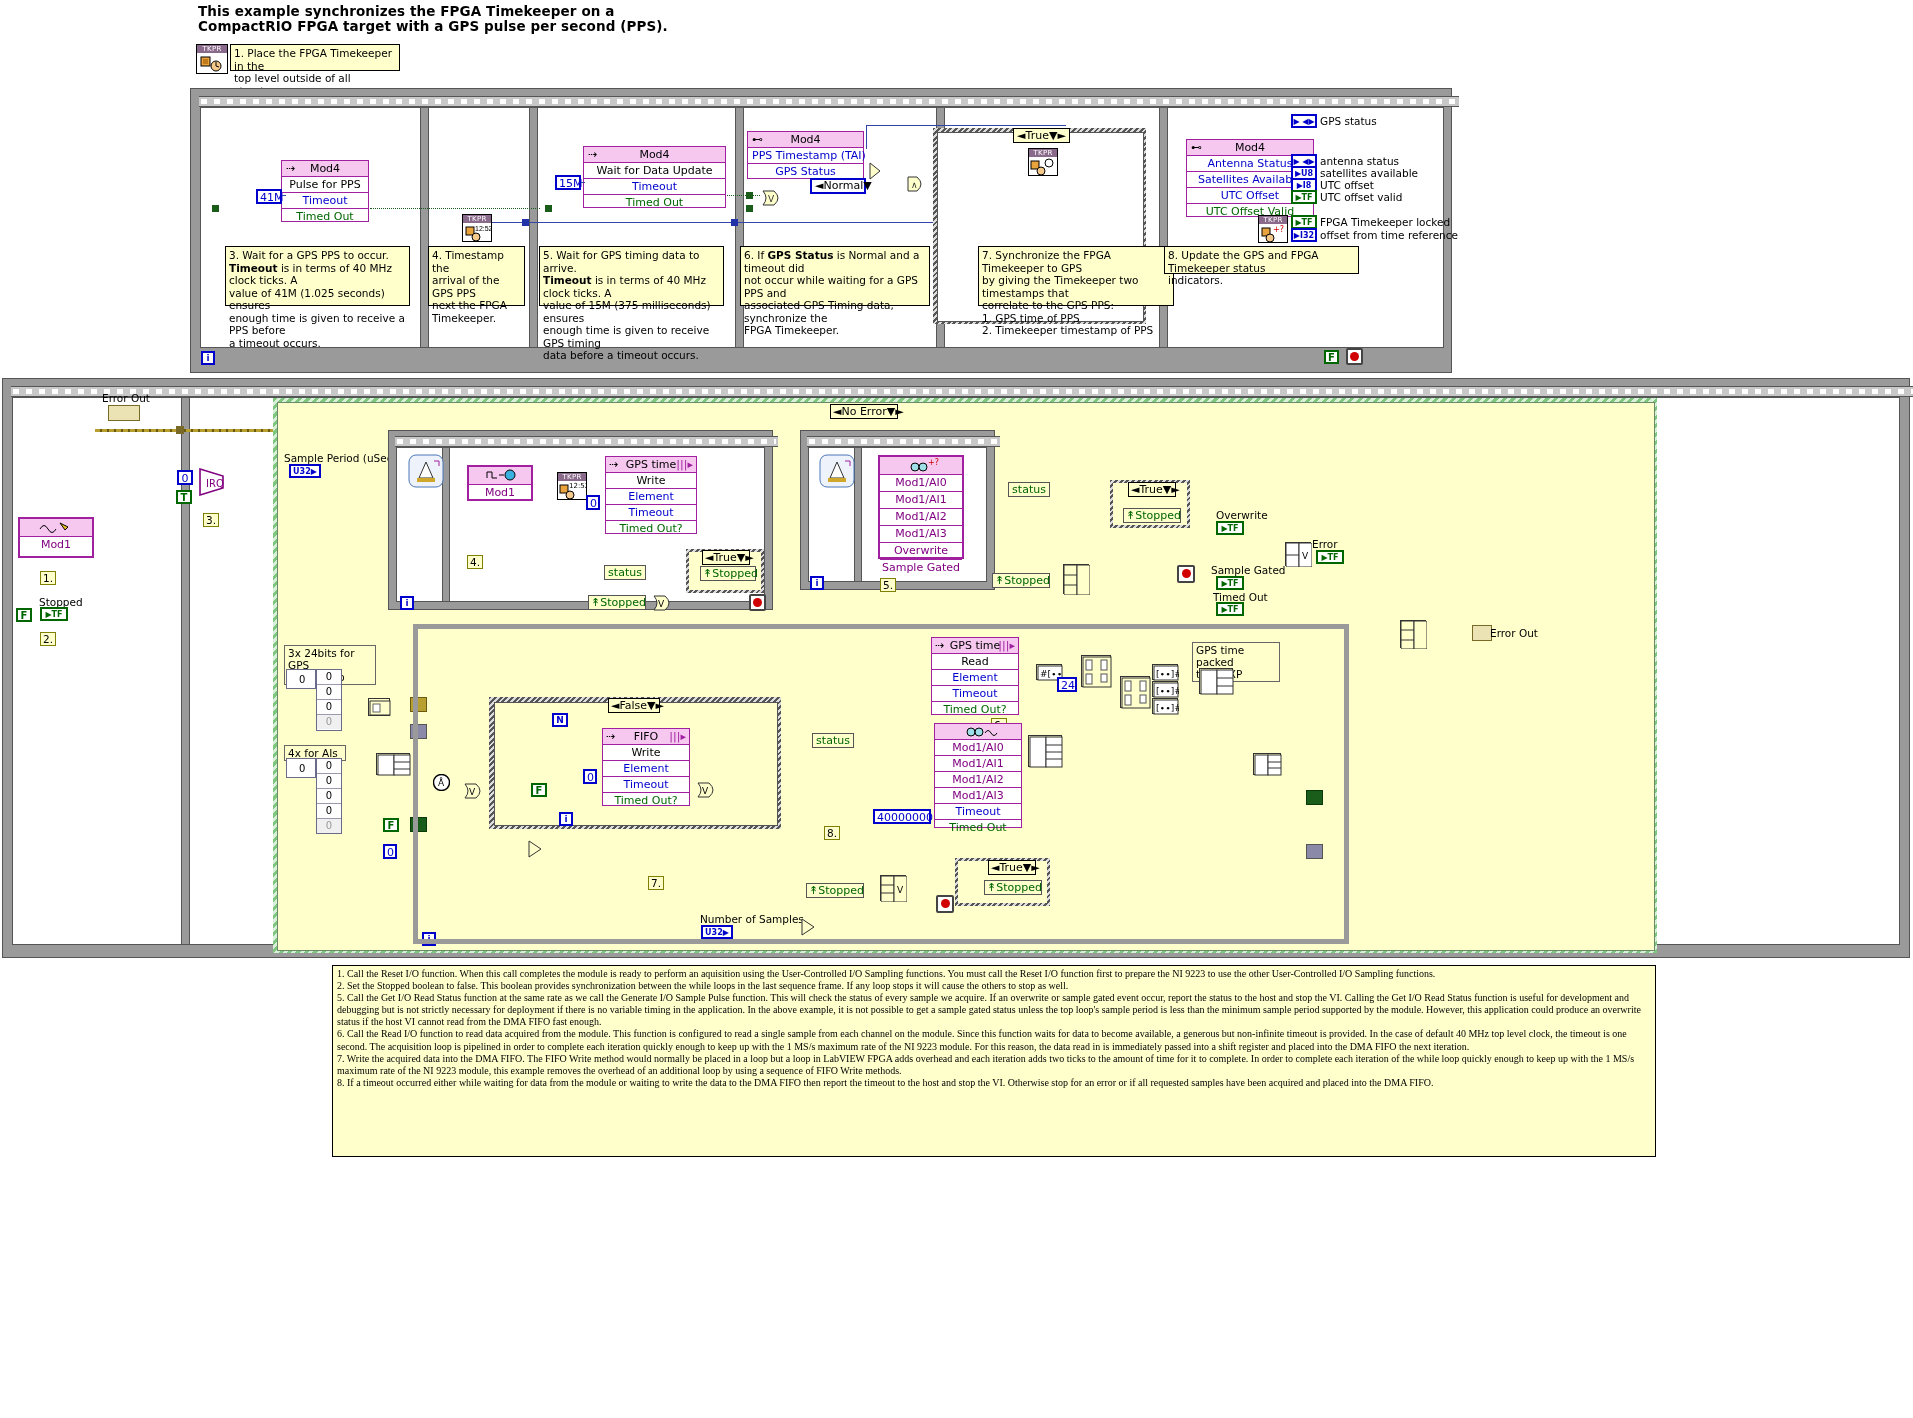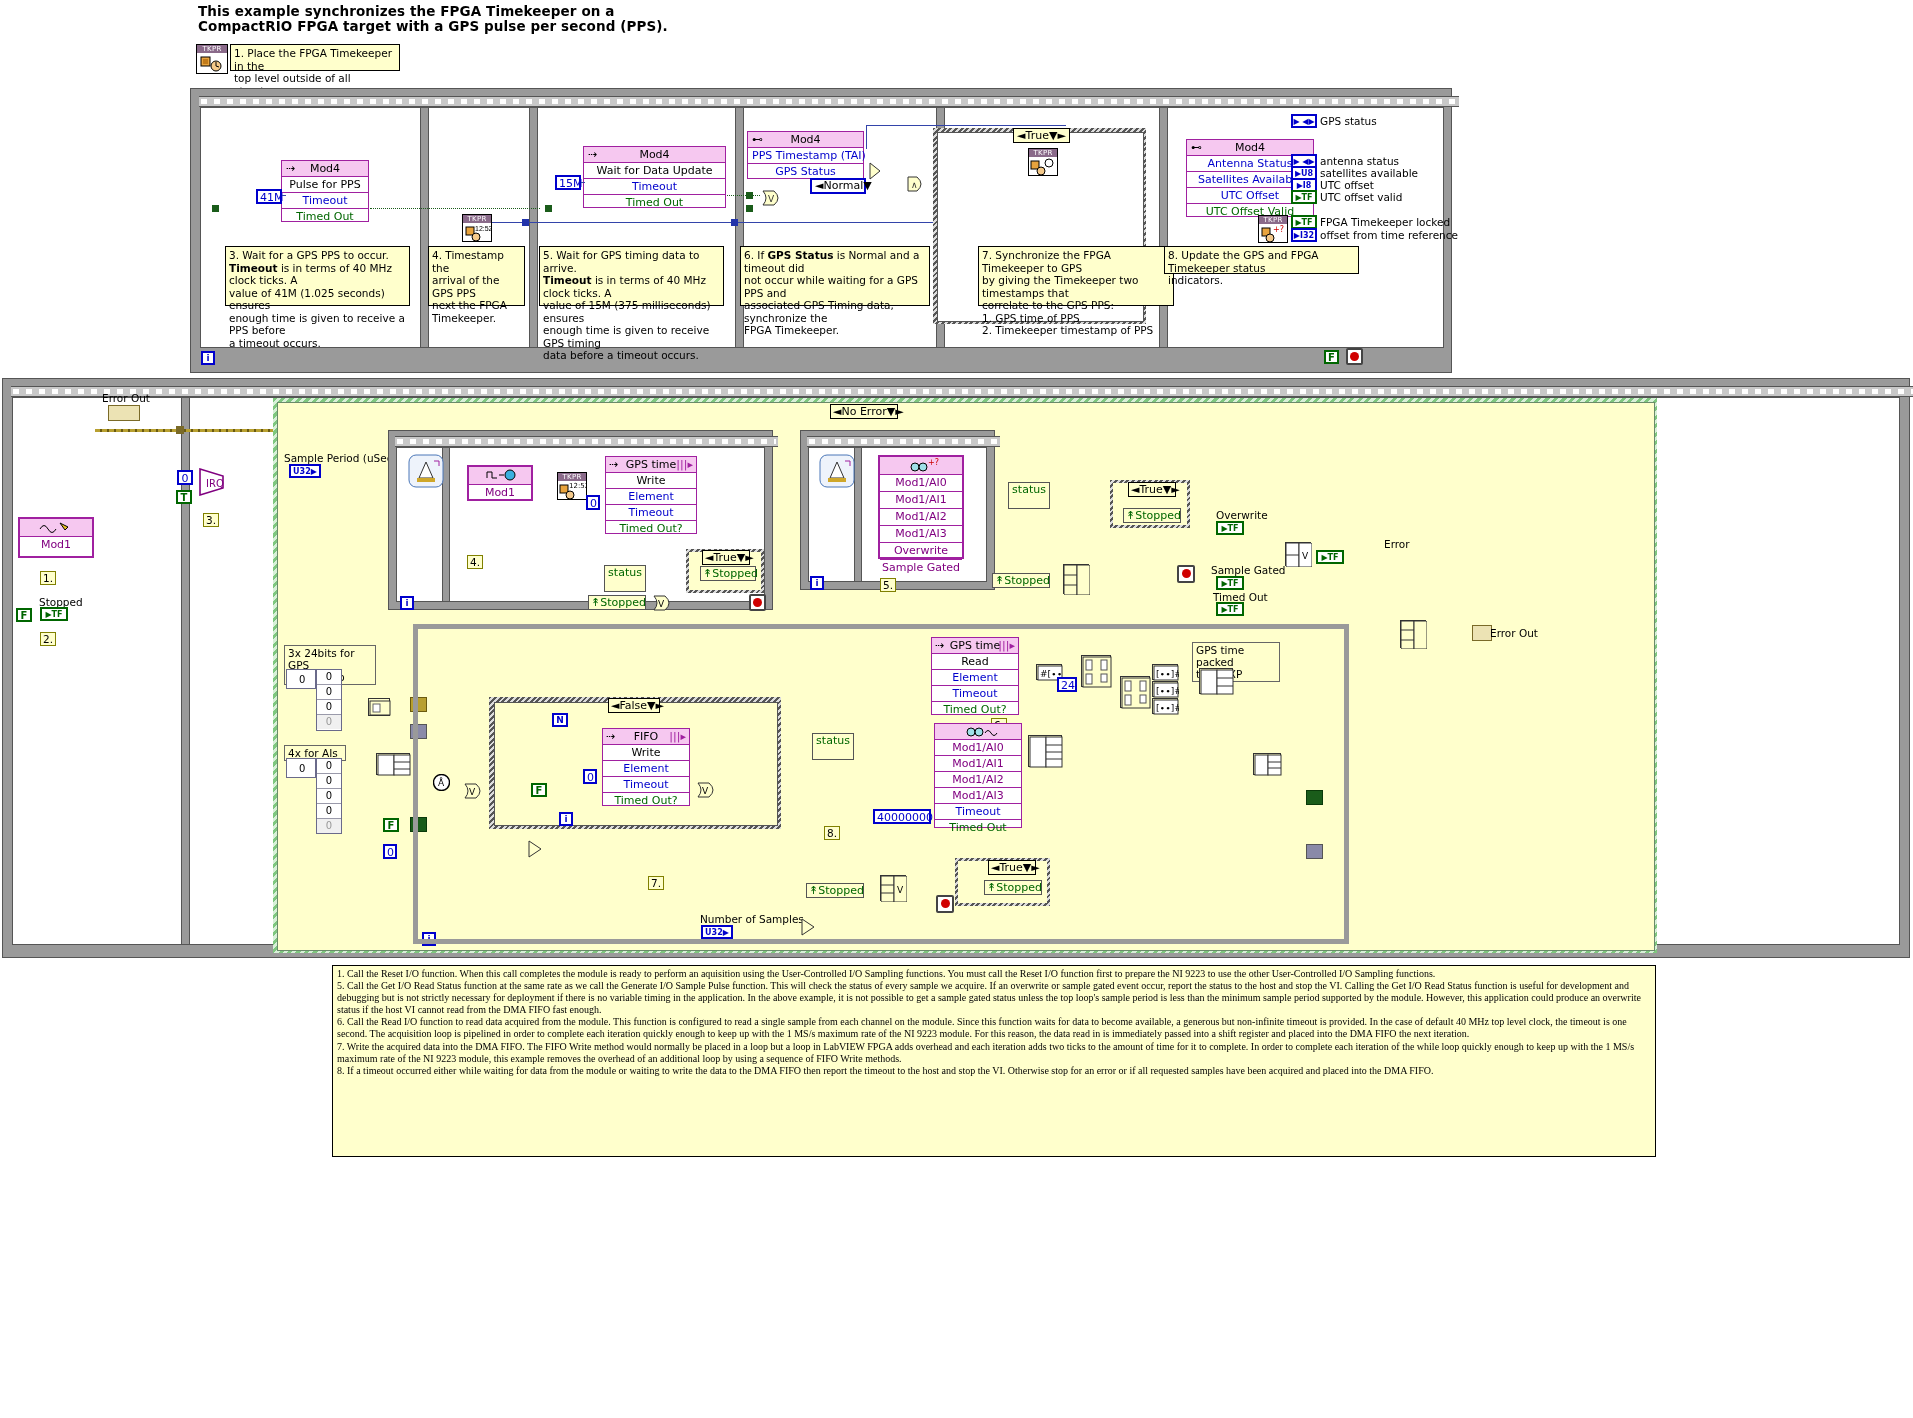--- a/index.html
+++ b/index.html
@@ -68,21 +68,21 @@
   .icon-tkpr{border:1px solid #000;background:#fff;}
   .icon-tkpr .cap{background:#8a6a8a;color:#fff;font-size:7px;text-align:center;height:8px;line-height:8px;letter-spacing:.3px;}
   .icon-tkpr .bdy{height:100%;position:relative;}
 
   .wire-b{background:#3344aa;position:absolute;}
   .jnode{position:absolute;background:#1a5c1a;}
   .jnodeb{position:absolute;background:#2233aa;}
   .jnodey{position:absolute;background:#7a6a28;}
 
   .statusbox{background:#ffffcc;border:1px solid #555;color:#006600;font-size:11px;
-             height:27px;line-height:13px;padding:0 3px;text-align:center;}
+             height:15px;line-height:13px;padding:0 3px;text-align:center;}
   .stopbox{background:#ffffcc;border:1px solid #555;color:#006600;font-size:11px;
            height:15px;line-height:13px;padding:0 2px;white-space:nowrap;}
   .arr-node{background:#ffffcc;border:1px solid #333;}
   .stopsign{border:2px solid #444;background:#fff;border-radius:2px;}
   .stopsign i{display:block;width:9px;height:9px;border-radius:50%;background:#d00000;margin:2px auto;}
 
   .arrbox{border:1px solid #6a6a8a;background:#fff;}
   .arrbox div{border-bottom:1px solid #9a9aaa;height:14px;line-height:14px;text-align:center;font-size:10px;}
   .arrbox div:last-child{border-bottom:none;color:#999;background:#f0f0f0;}
   .arridx{border:1px solid #6a6a8a;background:#fff;font-size:10px;height:20px;line-height:20px;padding-left:12px;}
@@ -477,21 +477,21 @@
 <div class="abs note-lbl" style="left:1211px;top:564px;">Sample Gated</div>
 <div class="abs term-green" style="left:1216px;top:576px;width:28px;"><span style="font-size:8px;">▶TF</span></div>
 <div class="abs note-lbl" style="left:1213px;top:591px;">Timed Out</div>
 <div class="abs term-green" style="left:1216px;top:602px;width:28px;"><span style="font-size:8px;">▶TF</span></div>
 <div class="abs arr-node" style="left:1285px;top:542px;width:26px;height:24px;"><svg width="26" height="24" viewBox="0 0 26 24">
       <rect x="0" y="0" width="13" height="24" fill="#fff" stroke="#333"></rect>
       <rect x="13" y="0" width="13" height="24" fill="#fff" stroke="#333"></rect>
       <line x1="0" y1="12" x2="13" y2="12" stroke="#333"></line>
       <text x="16" y="16" font-size="9">V</text>
     </svg></div>
-<div class="abs note-lbl" style="left:1384px;top:538px;">Error</div>
+<div class="abs note-lbl" style="left:1312px;top:538px;">Error</div>
 <div class="abs term-green" style="left:1316px;top:550px;width:28px;"><span style="font-size:8px;">▶TF</span></div>
 
 <div class="abs cmt-nb" style="left:284px;top:645px;width:92px;">
   <div>3x 24bits for GPS</div>
   <div>timestamp</div>
 </div>
 <div class="abs arridx" style="left:286px;top:669px;width:30px;height:20px;">0</div>
 <div class="abs arrbox" style="left:316px;top:669px;width:26px;height:62px;">
   <div>0</div>
   <div>0</div>
@@ -678,17 +678,18 @@
       <rect x="0" y="0" width="13" height="28" fill="#ffffcc" stroke="#333"></rect>
       <rect x="13" y="0" width="13" height="28" fill="#ffffcc" stroke="#333"></rect>
       <line x1="0" y1="9" x2="13" y2="9" stroke="#333"></line>
       <line x1="0" y1="19" x2="13" y2="19" stroke="#333"></line>
     </svg></div>
 <div class="abs term-err" style="left:1472px;top:625px;width:20px;"></div>
 <div class="abs note-lbl" style="left:1490px;top:627px;">Error Out</div>
 
 <div class="abs footer" style="left:332px;top:965px;width:1324px;height:192px;">
   <div>1. Call the Reset I/O function.  When this call completes the module is ready to perform an aquisition using the User-Controlled I/O Sampling functions.  You must call the Reset I/O function first to prepare the NI 9223 to use the other User-Controlled I/O Sampling functions.</div>
+  <div>2. Set the Stopped boolean to false.  This boolean provides synchronization between the while loops in the last sequence frame.  If any loop stops it will cause the others to stop as well.</div>
   <div>5. Call the Get I/O Read Status function at the same rate as we call the Generate I/O Sample Pulse function.  This will check the status of every sample we acquire.  If an overwrite or sample gated event occur, report the status to the host and stop the VI.  Calling the Get I/O Read Status function is useful for development and debugging but is not strictly necessary for deployment if there is no variable timing in the application.  In the above example, it is not possible to get a sample gated status unless the top loop's sample period is less than the minimum sample period supported by the module.  However, this application could produce an overwrite status if the host VI cannot read from the DMA FIFO fast enough.</div>
   <div>6. Call the Read I/O function to read data acquired from the module.  This function is configured to read a single sample from each channel on the module.  Since this function waits for data to become available, a generous but non-infinite timeout is provided.  In the case of default 40 MHz top level clock, the timeout is one second.  The acquisition loop is pipelined in order to complete each iteration quickly enough to keep up with the 1 MS/s maximum rate of the NI 9223 module.  For this reason, the data read in is immediately passed into a shift register and placed into the DMA FIFO the next iteration.</div>
   <div>7. Write the acquired data into the DMA FIFO.  The FIFO Write method would normally be placed in a loop but a loop in LabVIEW FPGA adds overhead and each iteration adds two ticks to the amount of time for it to complete.  In order to complete each iteration of the while loop quickly enough to keep up with the 1 MS/s maximum rate of the NI 9223 module, this example removes the overhead of an additional loop by using a sequence of FIFO Write methods.</div>
   <div>8. If a timeout occurred either while waiting for data from the module or waiting to write the data to the DMA FIFO then report the timeout to the host and stop the VI.  Otherwise stop for an error or if all requested samples have been acquired and placed into the DMA FIFO.</div>
 </div>
 
 </body></html>

